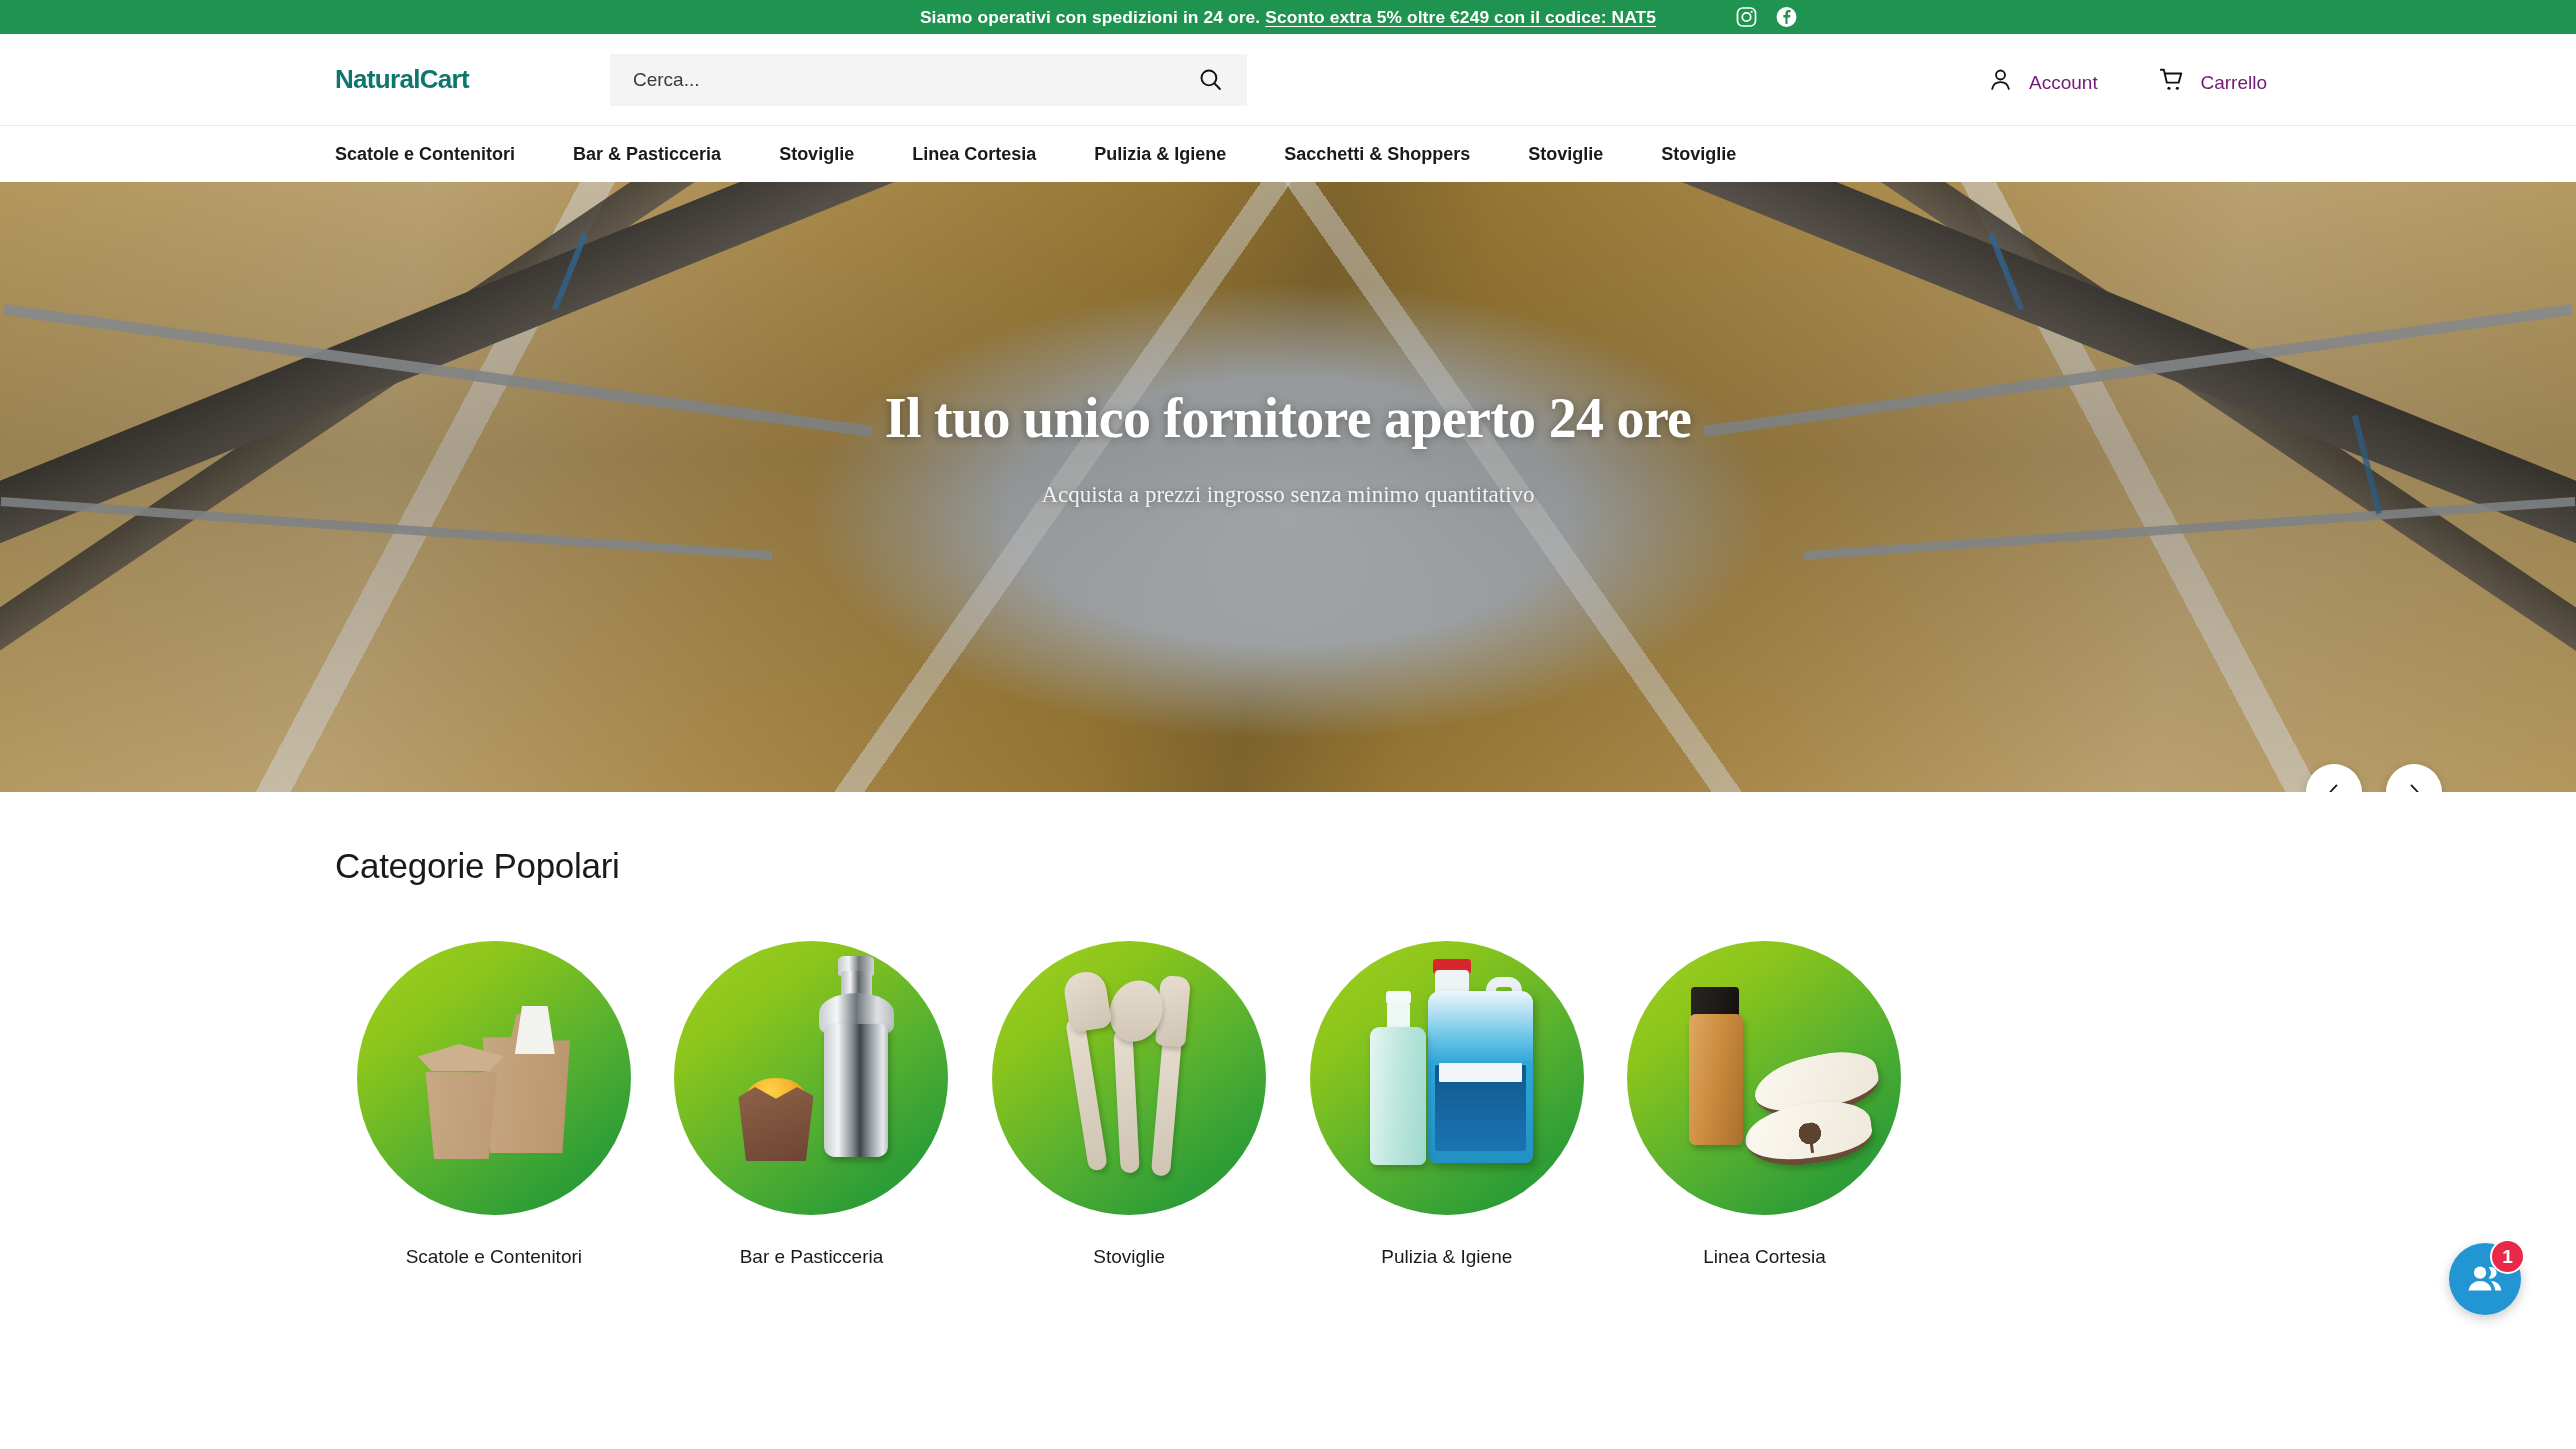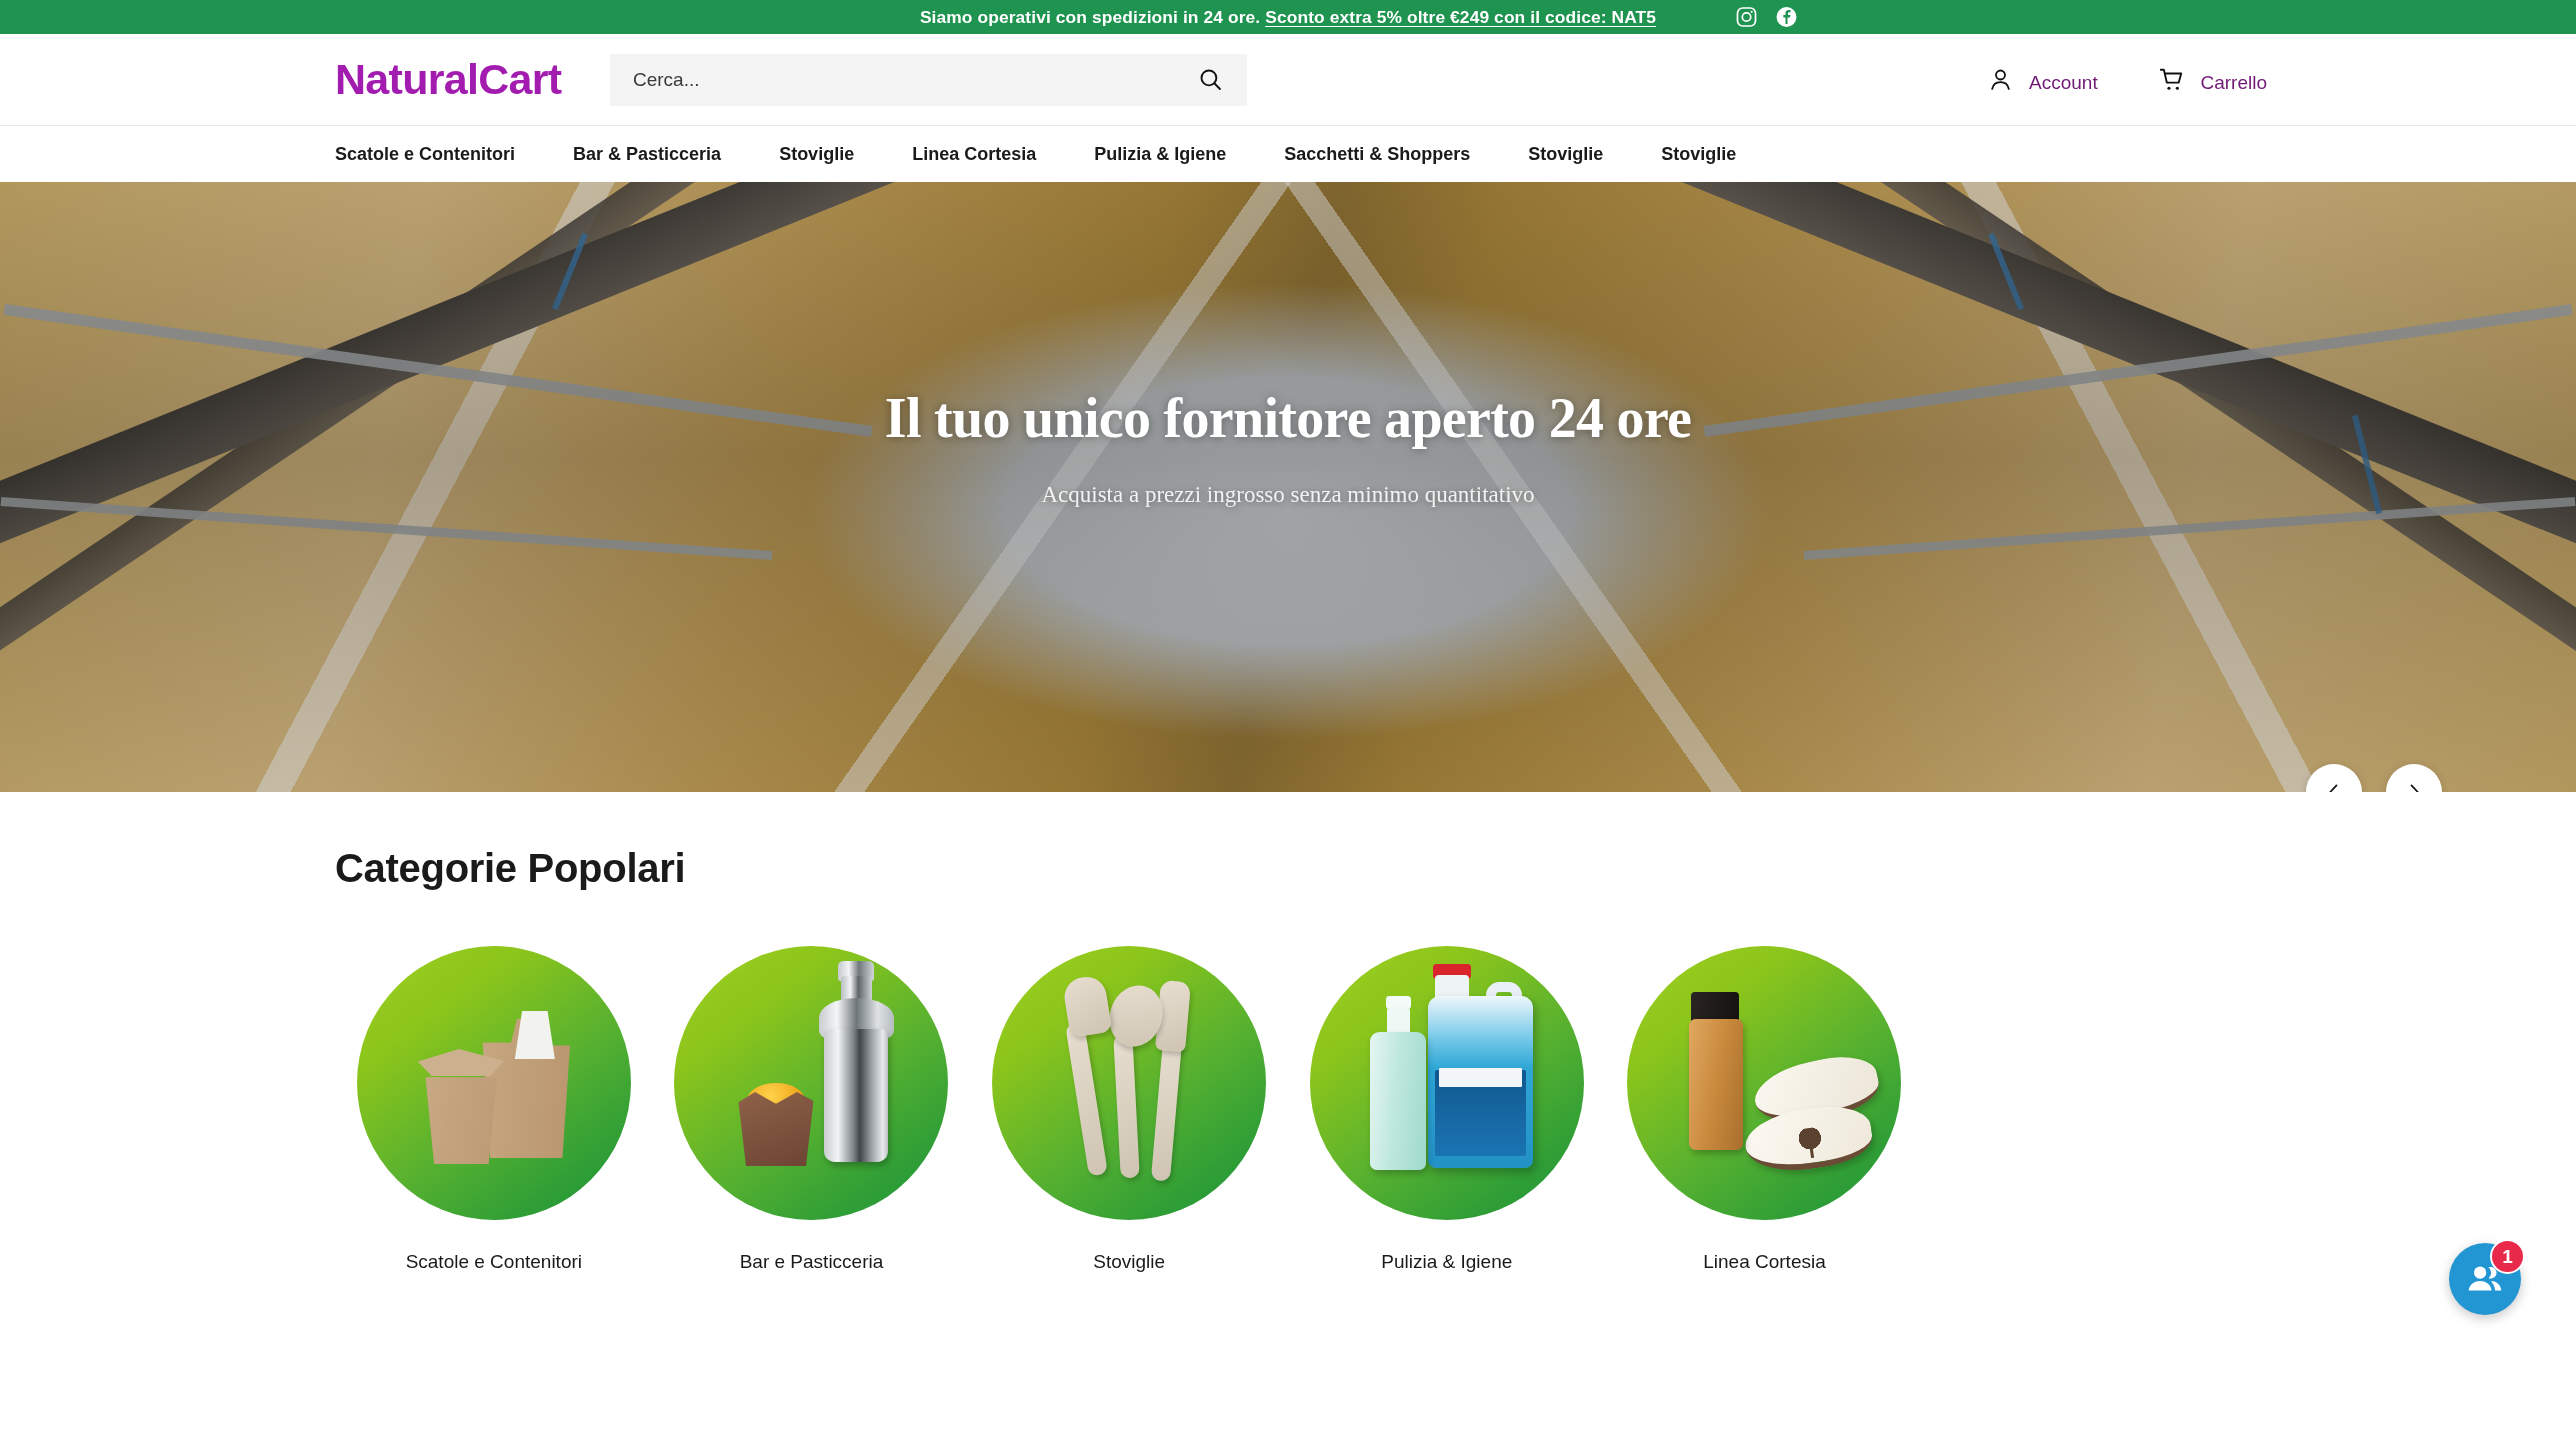--- a/index.html
+++ b/index.html
@@ -46,23 +46,23 @@
   
   .header{
     height:91px;
     background:#ffffff;
     display:flex;
     align-items:center;
     padding:0 335px;
     position:relative;
   }
   .logo{
-    font-size:43px;
+    font-size:26px;
     font-weight:700;
-    color:#a21caf;
+    color:#0f766e;
     letter-spacing:-0.7px;
     white-space:nowrap;
     font-family:"Liberation Sans", sans-serif;
   }
   .search-wrap{
     position:absolute;
     left:610px;
     width:637px;
     height:52px;
     background:#f4f4f4;
@@ -217,22 +217,22 @@
     justify-content:center;
     cursor:pointer;
   }
 
   
   .categories{
     padding:54px 335px 0 335px;
     background:#ffffff;
   }
   .cat-title{
-    font-size:40px;
-    font-weight:700;
+    font-size:35px;
+    font-weight:400;
     color:#1a1a1a;
     letter-spacing:-0.3px;
   }
   .cat-grid{
     margin-top:55px;
     display:grid;
     grid-template-columns:repeat(6,1fr);
     gap:0;
   }
   .cat-cell{

